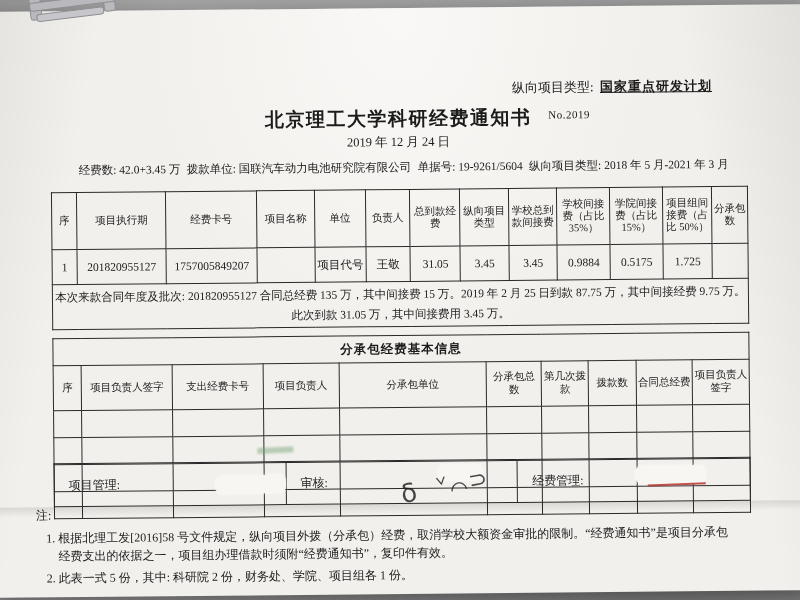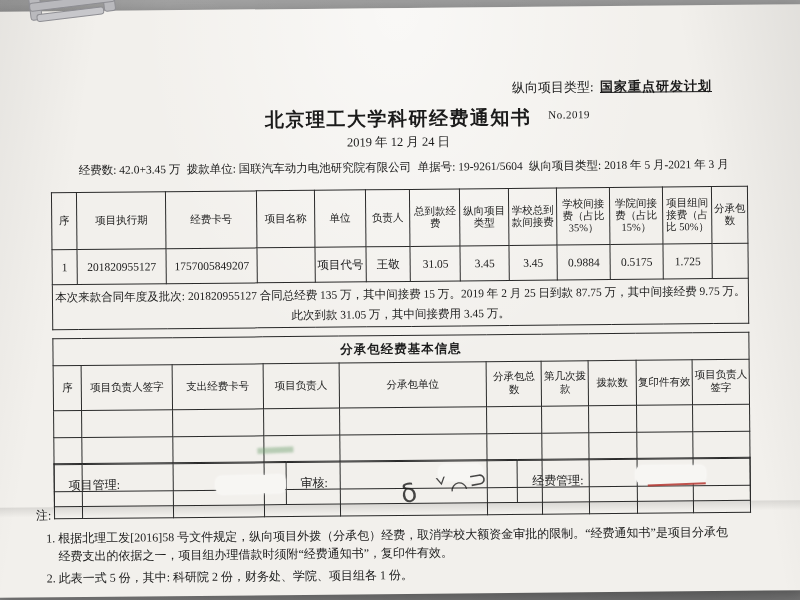--- a/index.html
+++ b/index.html
@@ -334,21 +334,21 @@
           </tr>
           <tr class="hdr">
             <td style="width:26px">序</td>
             <td style="width:92px">项目负责人签字</td>
             <td style="width:92px">支出经费卡号</td>
             <td style="width:76px">项目负责人</td>
             <td style="width:152px">分承包单位</td>
             <td style="width:54px">分承包总数</td>
             <td style="width:46px">第几次拨款</td>
             <td style="width:46px">拨款数</td>
-            <td style="width:56px">复印件有效</td>
+            <td style="width:56px">合同总经费</td>
             <td style="width:56px">项目负责人签字</td>
           </tr>
           <tr class="blank">
             <td></td>
                 <td></td>
                 <td></td>
             <td></td>
                 <td></td>
                 <td></td>
             <td></td>

